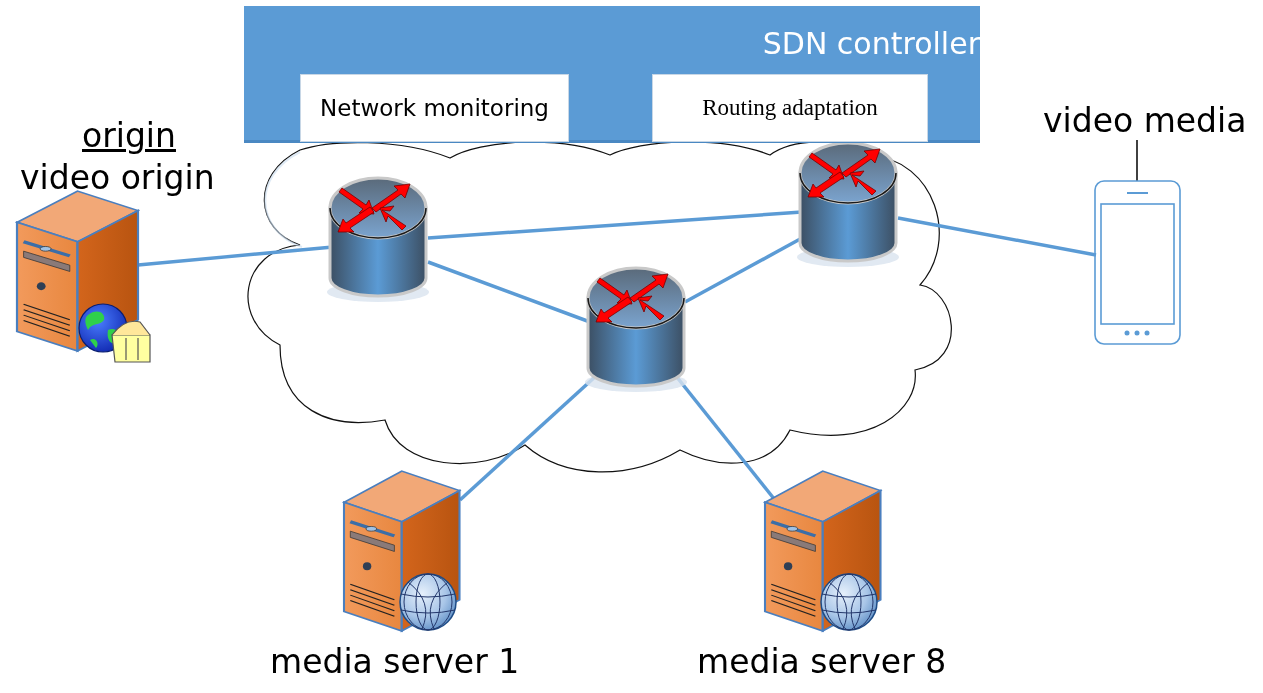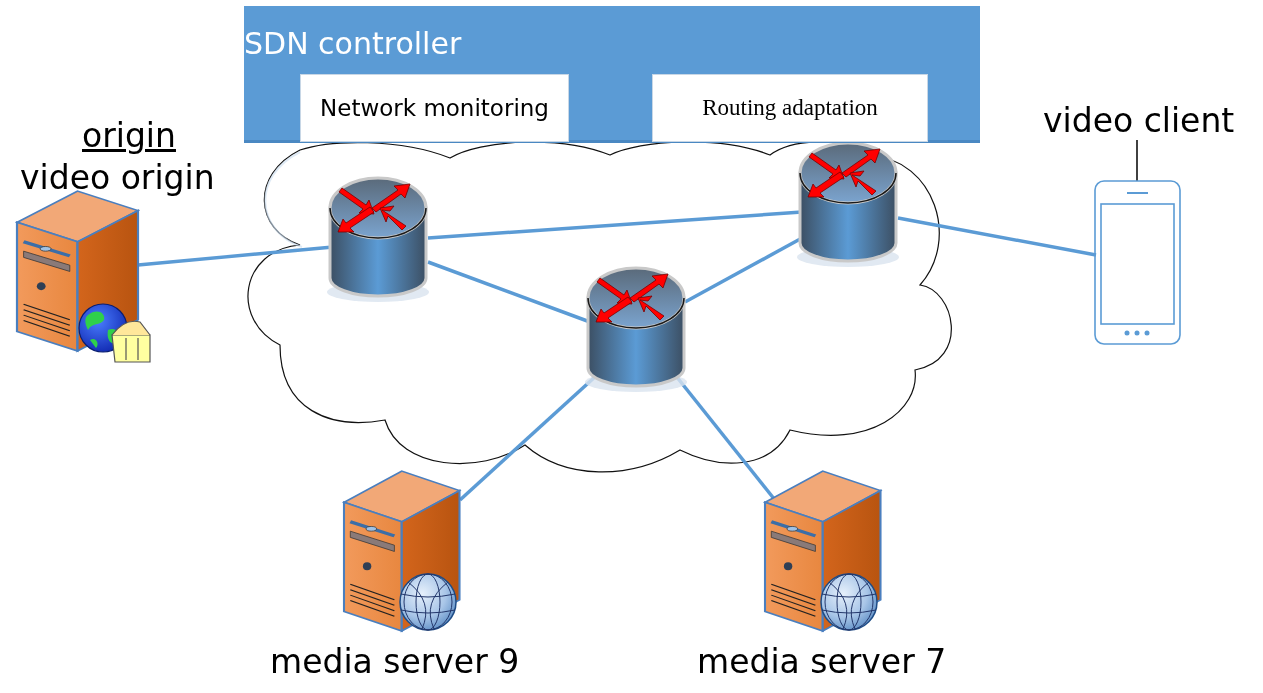--- a/index.html
+++ b/index.html
@@ -1,20 +1,20 @@
 <!DOCTYPE html>
 <html><head>
 <meta charset="utf-8">
 <style>
   html, body { margin:0; padding:0; background:#ffffff; }
   body { width:1263px; height:693px; position:relative; overflow:hidden; font-family:"Liberation Sans", sans-serif; }
   #stage { position:absolute; left:0; top:0; width:1263px; height:693px; }
   .lbl { position:absolute; color:#000; font-size:33px; font-family:"DejaVu Sans", sans-serif; white-space:nowrap; line-height:1.1; }
   .ctrl { position:absolute; left:244px; top:6px; width:736px; height:134px; background:#5b9bd5; border-bottom:3px solid #4a88c2; }
-  .ctrl-title { position:absolute; left:0; right:0; top:20px; text-align:left; color:#fff; font-size:30px; font-family:"DejaVu Sans", sans-serif; }
+  .ctrl-title { position:absolute; left:0; right:0; top:20px; text-align:right; color:#fff; font-size:30px; font-family:"DejaVu Sans", sans-serif; }
   .ctrl-box { position:absolute; top:68px; height:66px; background:#fff; border:1px solid #c8d7e6; display:flex; align-items:center; justify-content:center; font-size:23px; font-family:"DejaVu Sans", sans-serif; color:#000; }
 </style>
 </head>
 <body>
 
 <svg id="stage" width="1263" height="693" viewBox="0 0 1263 693" xmlns="http://www.w3.org/2000/svg">
   <defs>
     <linearGradient id="cylSide" x1="0" y1="0" x2="1" y2="0">
       <stop offset="0" stop-color="#3c4f63"></stop>
       <stop offset="0.5" stop-color="#5b9bd5"></stop>
@@ -136,15 +136,15 @@
 </svg>
 
 <div class="ctrl">
   <div class="ctrl-title">SDN controller</div>
   <div class="ctrl-box" style="left:56px;width:267px;">Network monitoring</div>
   <div class="ctrl-box" style="left:408px;width:274px;font-family:Liberation Serif, serif;">Routing adaptation</div>
 </div>
 
 <div class="lbl" style="left:82px;top:118px;text-decoration:underline;">origin</div>
 <div class="lbl" style="left:20px;top:160px;">video origin</div>
-<div class="lbl" style="left:1043px;top:103px;">video client</div>
-<div class="lbl" style="left:270px;top:644px;">media server 9</div>
-<div class="lbl" style="left:697px;top:644px;">media server 7</div>
+<div class="lbl" style="left:1043px;top:103px;">video media</div>
+<div class="lbl" style="left:270px;top:644px;">media server 1</div>
+<div class="lbl" style="left:697px;top:644px;">media server 8</div>
 
 </body></html>

